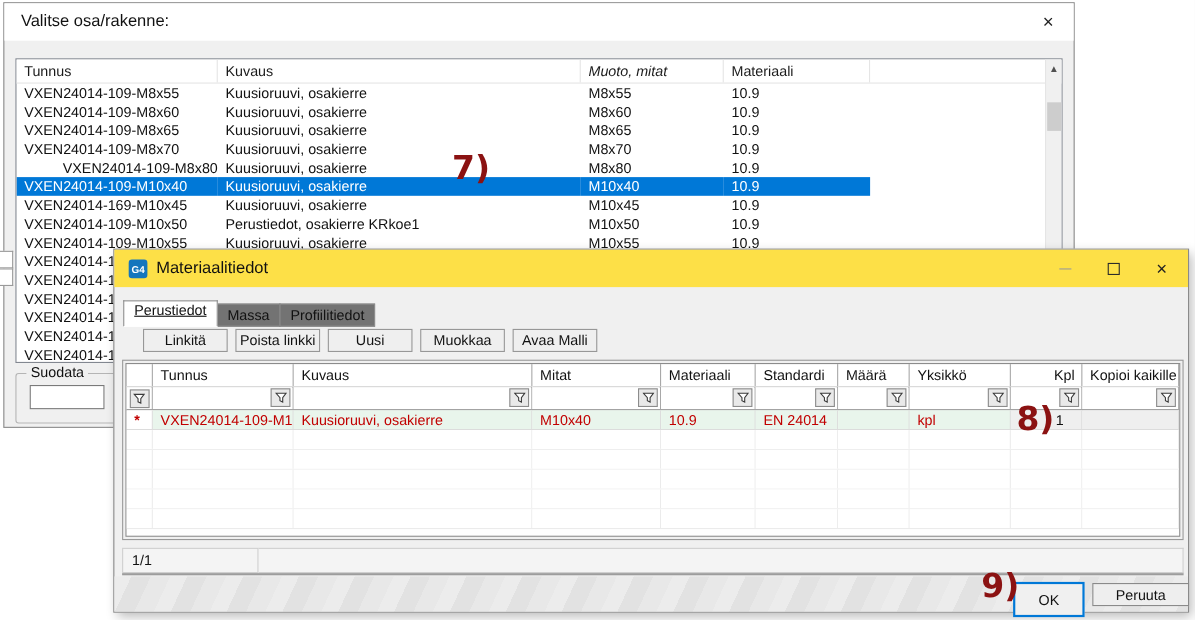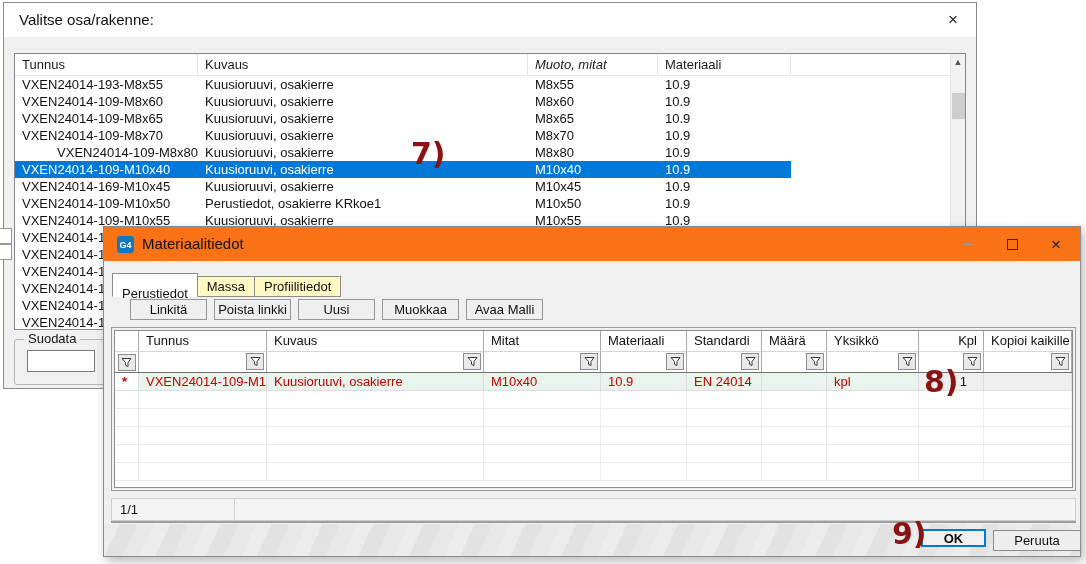--- a/index.html
+++ b/index.html
@@ -33,36 +33,36 @@
                    font-size:13px; color:#111; }
   #suodata-input { position:absolute; left:12px; top:10px; width:68px; height:22px;
                    border:1px solid #7a7a7a; background:#fff; font-size:13px; padding:0 4px;
                    font-family:inherit; }
   .notch { position:absolute; background:#fff; border:1px solid #9a9a9a; border-left:none; width:12px; height:16px; }
 
   
   #fg-dialog { position:absolute; left:103px; top:226px; width:978px; height:331px;
                background:#f0f0f0; border:1px solid #8a8a8a;
                box-shadow:3px 4px 10px rgba(0,0,0,.28); }
-  #fg-titlebar { position:absolute; left:0; top:0; right:0; height:34px; background:#f97316; }
+  #fg-titlebar { position:absolute; left:0; top:0; right:0; height:34px; background:#fde047; }
   #fg-icon { position:absolute; left:13px; top:9px; width:17px; height:17px; background:#1576bd;
              border-radius:3px; color:#fff; font-size:9px; font-weight:bold;
              display:flex; align-items:center; justify-content:center; }
   #fg-title { position:absolute; left:38px; top:8px; font-size:15px; color:#111; }
   #fg-winbtns { position:absolute; right:2px; top:0; height:34px; display:flex; }
   .winbtn { width:44px; height:34px; display:flex; align-items:center; justify-content:center; cursor:pointer; }
   #min-glyph { width:11px; border-top:1px solid #9a9a9a; height:0; }
   #max-glyph { width:11px; height:11px; border:1px solid #2b2b2b; background:transparent; }
   #close-glyph { font-size:17px; color:#222; line-height:1; }
 
   
   #tabstrip { position:absolute; left:8px; top:46px; display:flex; align-items:flex-end; height:24px; }
-  .tab { font-size:13px; color:#111; background:#fef9c3; border:1px solid #8c8c8c;
+  .tab { font-size:13px; color:#111; background:#737373; border:1px solid #8c8c8c;
          padding:2px 9px 3px 9px; height:21px; margin-right:-1px; cursor:pointer; white-space:nowrap; }
-  .tab.active { background:#fff; height:24px; padding-top:12px; border-bottom:1px solid #fff; z-index:2; position:relative; }
+  .tab.active { background:#fff; height:24px; padding-top:0; border-bottom:1px solid #fff; z-index:2; position:relative;text-decoration:underline; }
 
   
   #toolbar { position:absolute; left:26px; top:72px; display:flex; gap:7px; }
   .tbtn { width:77px; height:21px; background:#efefef; border:1px solid #979797;
           font-size:13px; color:#111; display:flex; align-items:center; justify-content:center;
           cursor:pointer; white-space:nowrap; }
 
   
   #grid-panel { position:absolute; left:7px; top:100px; width:965px; height:164px;
                 border:1px solid #9a9a9a; background:#f0f0f0; padding:2px; }
@@ -89,23 +89,23 @@
   .g-drow.empty .g-dcell { border-right:1px solid #ebebeb; background:#fff; }
 
   
   #statusbar { position:absolute; left:7px; top:271px; width:965px; height:25px;
                display:flex; background:#f4f4f4; border-bottom:2px solid #9c9c9c; }
   .status-panel { border:1px solid #cfcfcf; font-size:13px; color:#111; padding:3px 0 0 8px; }
   #status-left { width:124px; }
   #status-right { flex:1; border-left:none; }
   #footer-strip { position:absolute; left:0; top:297px; width:976px; height:32px;
                   background:repeating-linear-gradient(115deg,#ececec 0 14px,#e2e2e2 14px 30px,#e8e8e8 30px 46px); }
-  #ok-button { position:absolute; left:817px; top:302px; width:65px; height:18px;
+  #ok-button { position:absolute; left:817px; top:302px; width:65px; height:32px;
                border:2px solid #0078d7; background:#f0f0f0; font-size:13px; color:#111;
-               display:flex; align-items:center; justify-content:center; cursor:pointer;font-weight:bold; }
+               display:flex; align-items:center; justify-content:center; cursor:pointer; }
   #cancel-button { position:absolute; left:889px; top:303px; width:88px; height:21px;
                    border:1px solid #8a8a8a; background:#eee; font-size:13px; color:#111;
                    display:flex; align-items:center; justify-content:center; cursor:pointer; }
 
   
   .ann { position:absolute; z-index:99; font-weight:bold; font-size:30px; color:#8b1212;
          font-family:"DejaVu Sans","Liberation Sans",sans-serif; line-height:1; }
   #ann-7 { left:411px; top:139px; }
   #ann-8 { left:924px; top:367px; }
   #ann-9 { left:892px; top:519px; }
@@ -122,21 +122,21 @@
   <div id="bg-listbox">
     <div class="lv-head" id="bg-head">
         <div class="lv-hcell" style="width: 183px;">Tunnus</div>
         <div class="lv-hcell" style="width: 330px;">Kuvaus</div>
         <div class="lv-hcell" style="width: 130px; font-style: italic;">Muoto, mitat</div>
         <div class="lv-hcell" style="width: 133px;">Materiaali</div>
         <div class="lv-hcell" style="flex: 1 1 0%;"></div>
       </div>
     <div id="bg-rows">
         <div class="lv-row">
-          <div class="lv-cell" style="width: 183px;">VXEN24014-193-M8x55</div>
+          <div class="lv-cell" style="width: 183px;">VXEN24014-109-M8x55</div>
           <div class="lv-cell" style="width: 330px;">Kuusioruuvi, osakierre</div>
           <div class="lv-cell" style="width: 130px;">M8x55</div>
           <div class="lv-cell" style="width: 133px;">10.9</div>
         </div>
         <div class="lv-row">
           <div class="lv-cell" style="width: 183px;">VXEN24014-109-M8x60</div>
           <div class="lv-cell" style="width: 330px;">Kuusioruuvi, osakierre</div>
           <div class="lv-cell" style="width: 130px;">M8x60</div>
           <div class="lv-cell" style="width: 133px;">10.9</div>
         </div>

